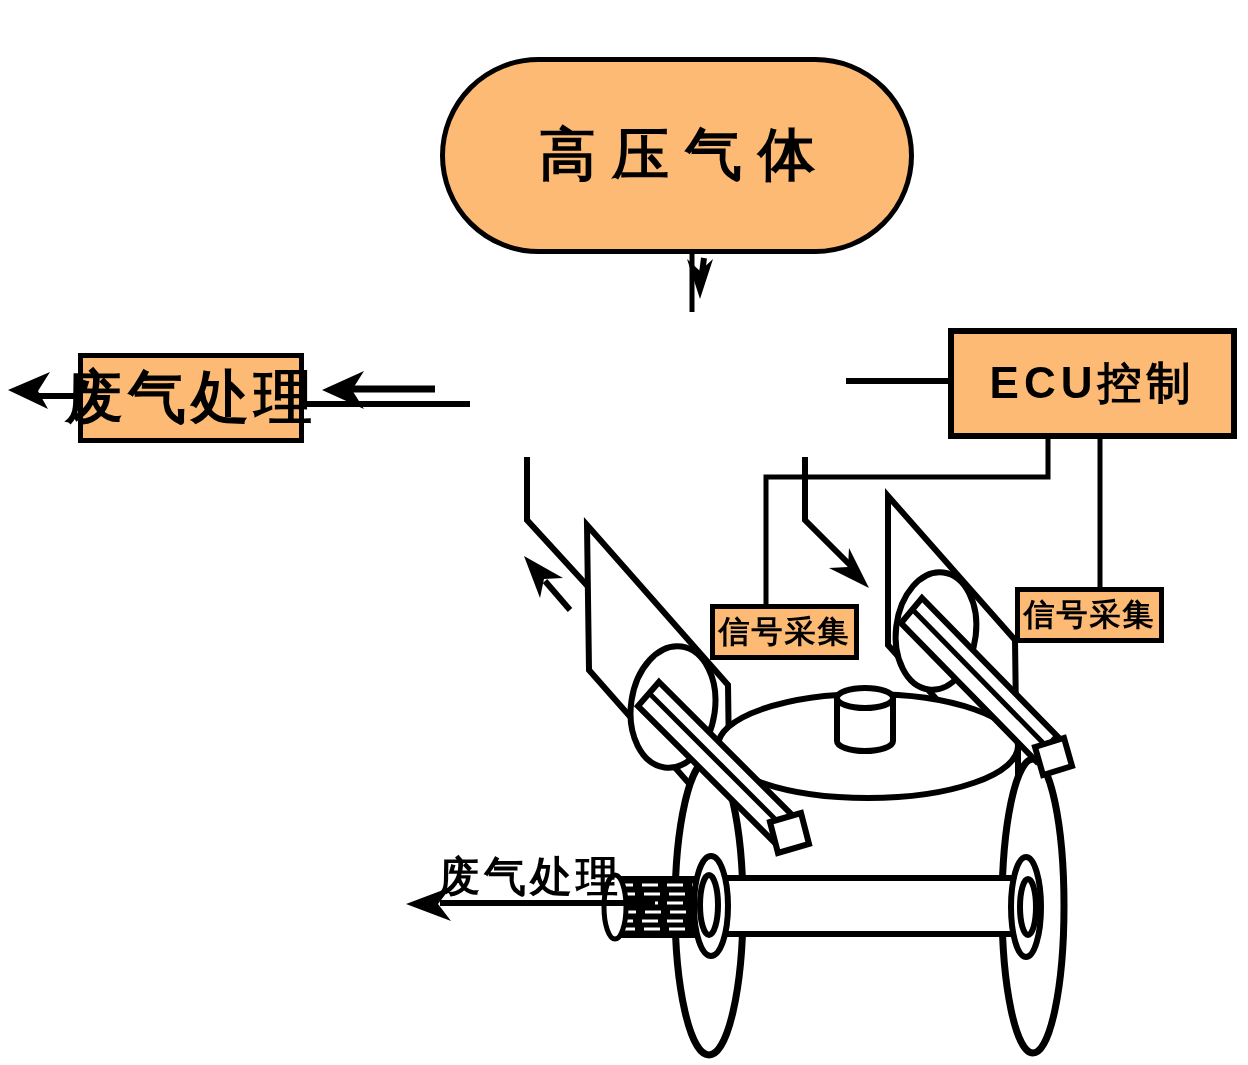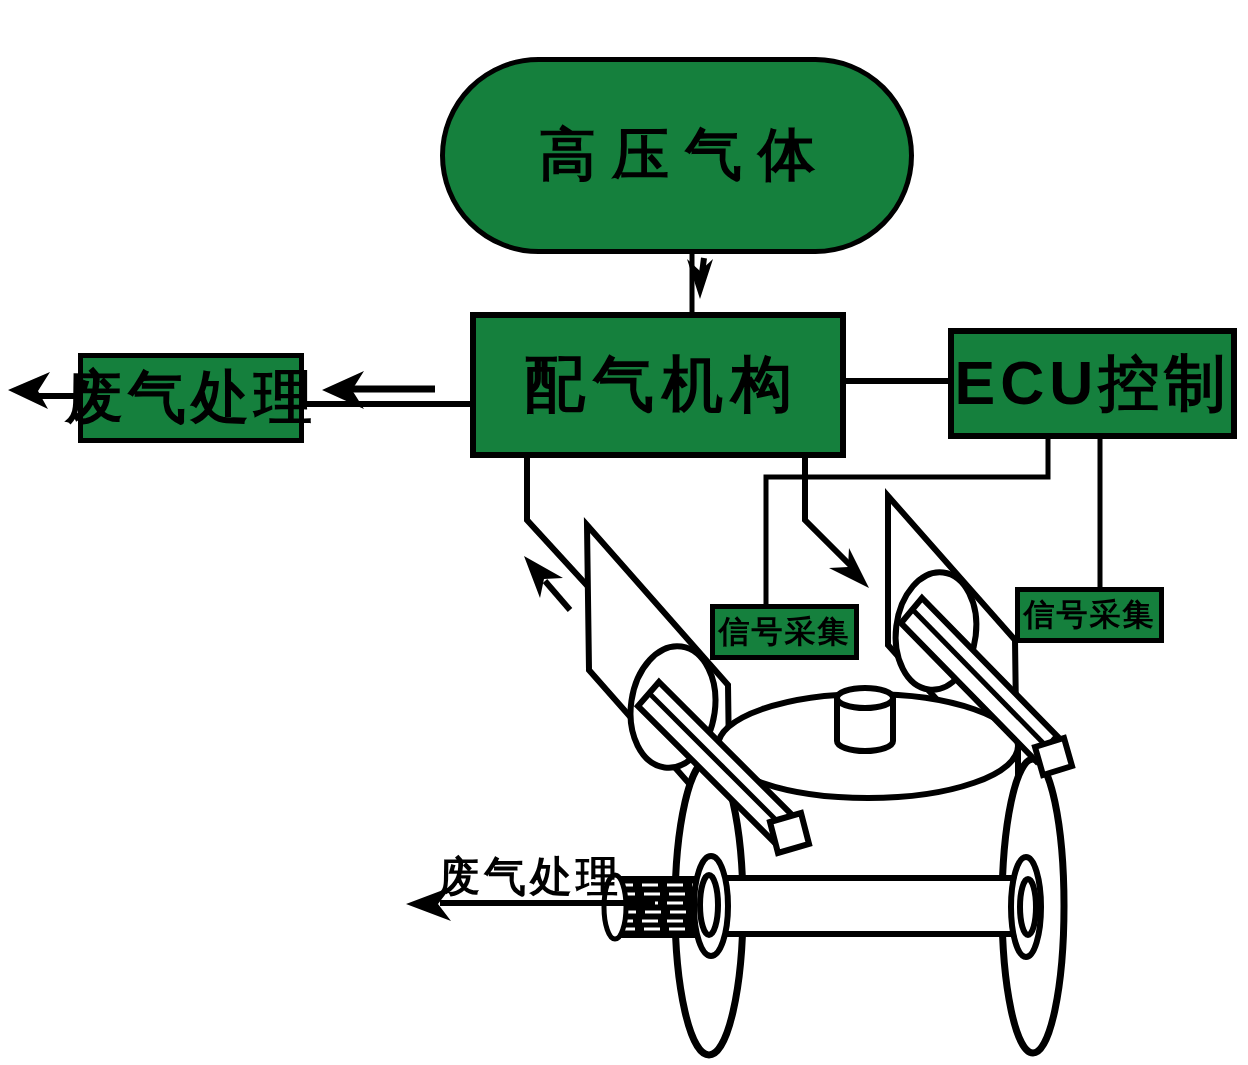--- a/index.html
+++ b/index.html
@@ -3,29 +3,29 @@
 <meta charset="utf-8">
 <style>
   html,body{margin:0;padding:0;background:#ffffff;}
   #stage{
     position:relative;width:1248px;height:1065px;background:#ffffff;
     font-family:"Liberation Sans",sans-serif;color:#000;overflow:hidden;
   }
   #diagram-svg{position:absolute;left:0;top:0;width:1248px;height:1065px;}
   .node{
     position:absolute;display:flex;align-items:center;justify-content:center;
-    background:#15803d;border:6px solid #000;box-sizing:border-box;
+    background:#fdba74;border:6px solid #000;box-sizing:border-box;
     font-weight:700;white-space:nowrap;text-align:center;
   }
   .node-stadium{
     left:440px;top:57px;width:474px;height:197px;border-width:5px;border-radius:99px;
     font-size:57px;letter-spacing:16px;padding-left:16px;
   }
   .node-valve{left:470px;top:312px;width:376px;height:146px;font-size:61px;letter-spacing:8px;padding-left:8px;}
-  .node-ecu{left:948px;top:328px;width:289px;height:111px;font-size:61px;letter-spacing:5px;}
+  .node-ecu{left:948px;top:328px;width:289px;height:111px;font-size:44px;letter-spacing:5px;}
   .node-exhaust{left:78px;top:353px;width:226px;height:90px;border-width:5px;font-size:58px;letter-spacing:5px;}
   .node-signal{width:149px;height:56px;border-width:5px;font-size:31px;letter-spacing:2px;}
   .node-signal-left{left:710px;top:604px;}
   .node-signal-right{left:1015px;top:587px;}
   .label-power{
     position:absolute;left:438px;top:849px;font-size:42px;font-weight:700;
     letter-spacing:4px;white-space:nowrap;
   }
 </style>
 </head>
@@ -145,23 +145,20 @@
           <polygon points="406,904 451,887 438,904 451,921" fill="#000" stroke="none"></polygon>
         </g>
       </g>
     </g>
   </svg>
 
   <div class="node node-stadium">
     <span>高压气体</span>
   </div>
 
-  <div class="node node-valve">
-    <span>配气机构</span>
-  </div>
 
   <div class="node node-ecu">
     <span>ECU控制</span>
   </div>
 
   <div class="node node-exhaust">
     <span>废气处理</span>
   </div>
 
   <div class="node node-signal node-signal-left">

